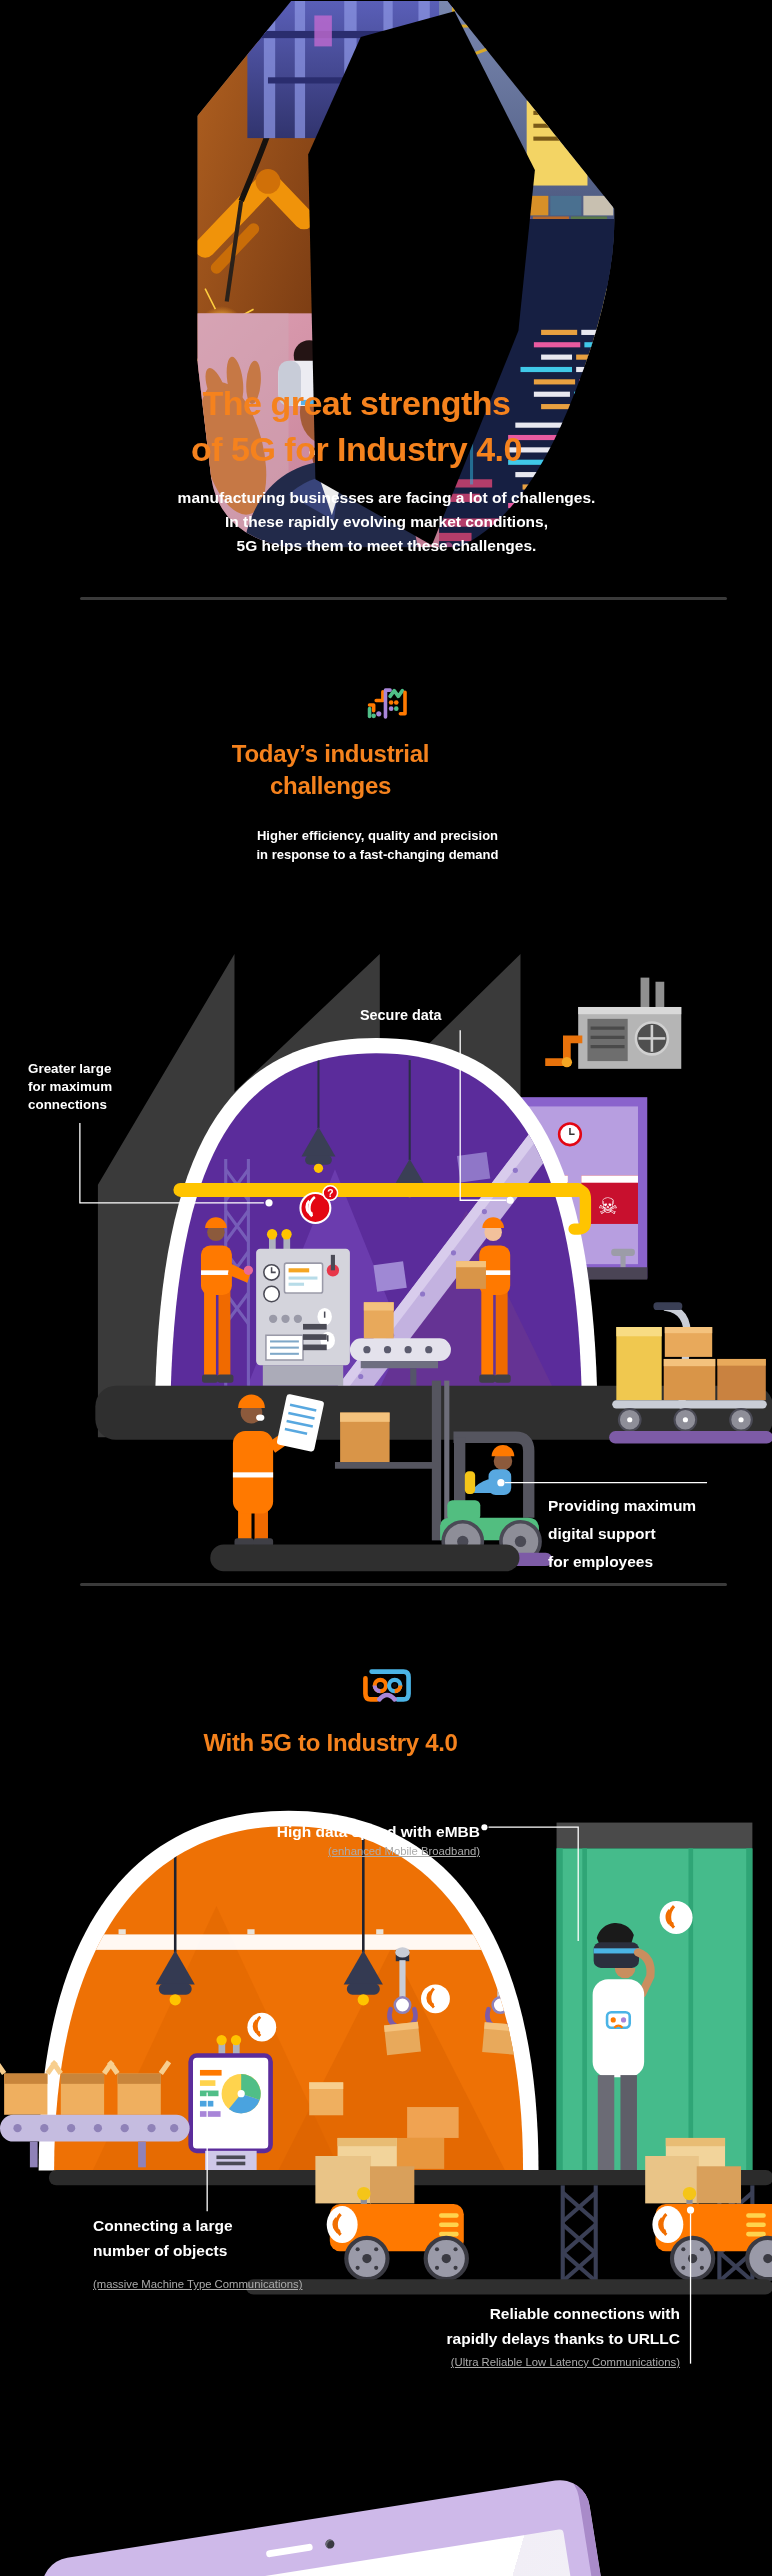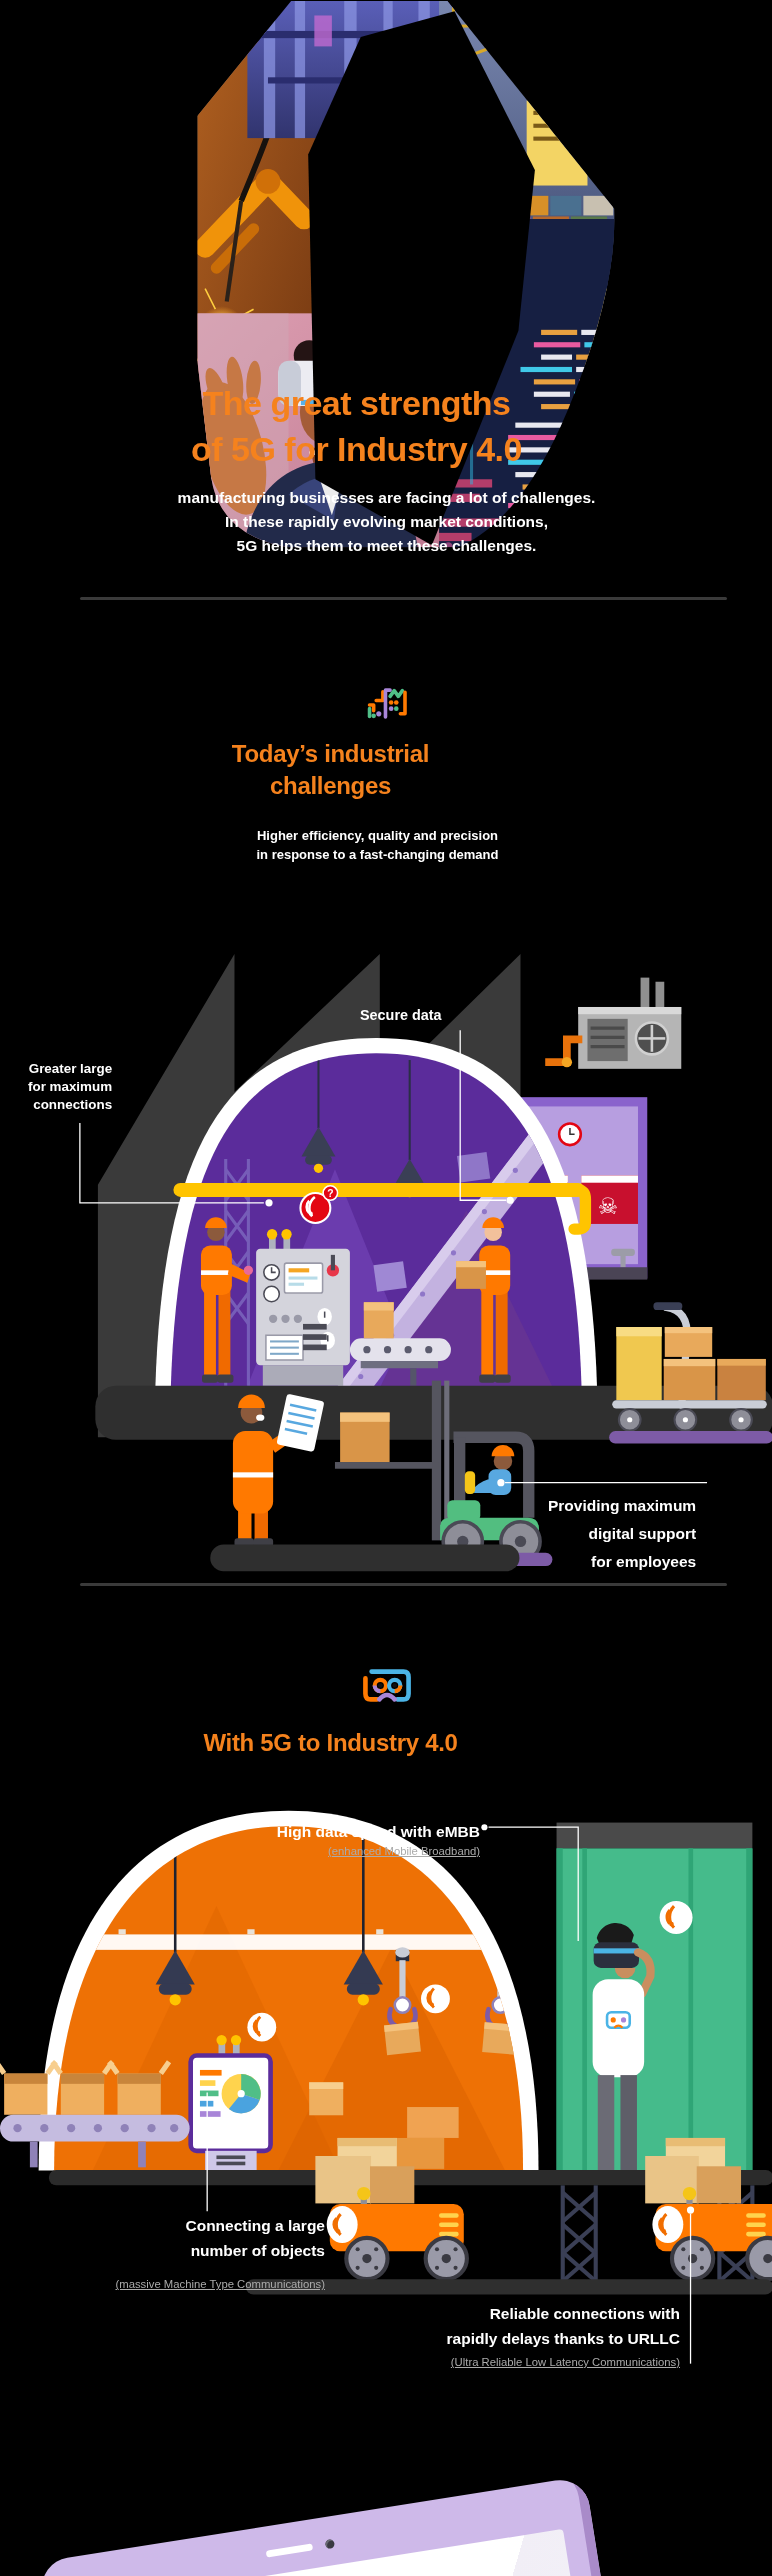--- a/index.html
+++ b/index.html
@@ -9,21 +9,21 @@
   
   .h1{left:0;width:713px;top:380px;text-align:center;color:#F5821D;
       font-size:34px;font-weight:bold;line-height:46px;letter-spacing:-0.5px;}
   .subtitle{left:0;width:773px;top:486px;text-align:center;color:#fff;
       font-size:15.5px;font-weight:bold;line-height:24px;}
   .divider{left:80px;width:647px;height:2.6px;background:#3A3A3A;border-radius:1.5px;}
   .sec-head{left:0;width:661px;text-align:center;color:#F5821D;
       font-size:24px;font-weight:bold;line-height:32px;letter-spacing:-0.3px;}
   .sec-sub{left:0;width:755px;text-align:center;color:#fff;
       font-size:13px;font-weight:bold;line-height:19px;}
-  .callout{position:absolute;color:#fff;font-weight:bold;font-size:15.5px;line-height:25px;text-align:right;}
+  .callout{position:absolute;color:#fff;font-weight:bold;font-size:15.5px;line-height:25px;}
   .callout.small{font-size:13.4px;line-height:18px;}
   .cap{color:#ABABAB;font-weight:normal;font-size:11.3px;line-height:15.5px;text-decoration:underline;}
   .t-right{text-align:right;}
   .t-center{}
   
   .tablet{left:100px;top:2514px;width:554px;height:840px;background:#CEB9E9;
       border-radius:30px;transform:rotate(-9deg);
       box-shadow:inset -9.3px -10.3px 0 #A98BC9;}
   .tab-screen{position:absolute;left:30px;top:49px;right:30px;bottom:77px;
       background:linear-gradient(115deg,#ffffff 0%,#ffffff 55%,#f1eef6 55%,#f7f5fa 100%);

